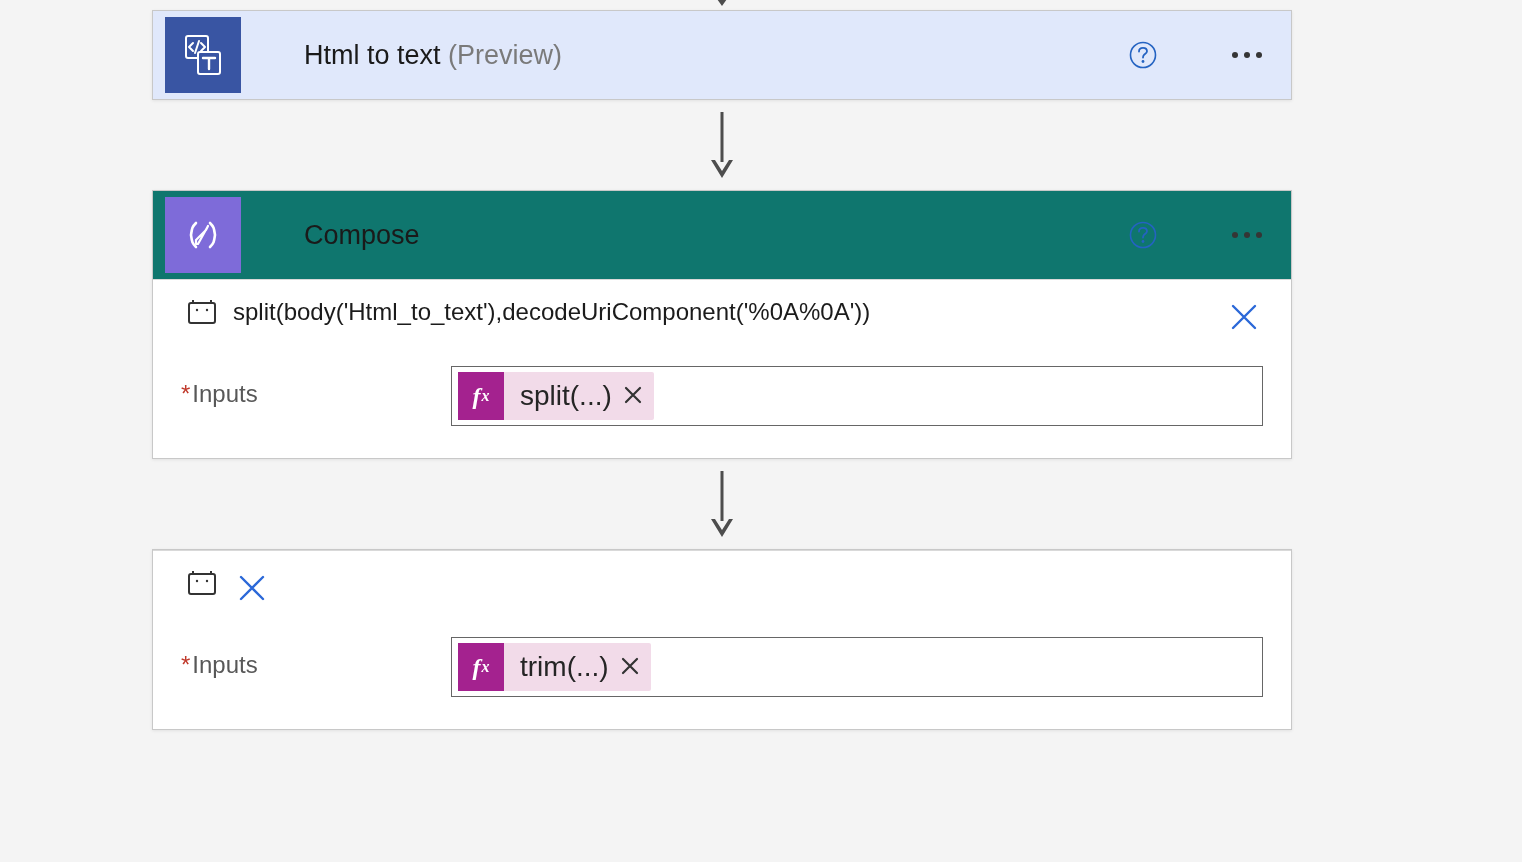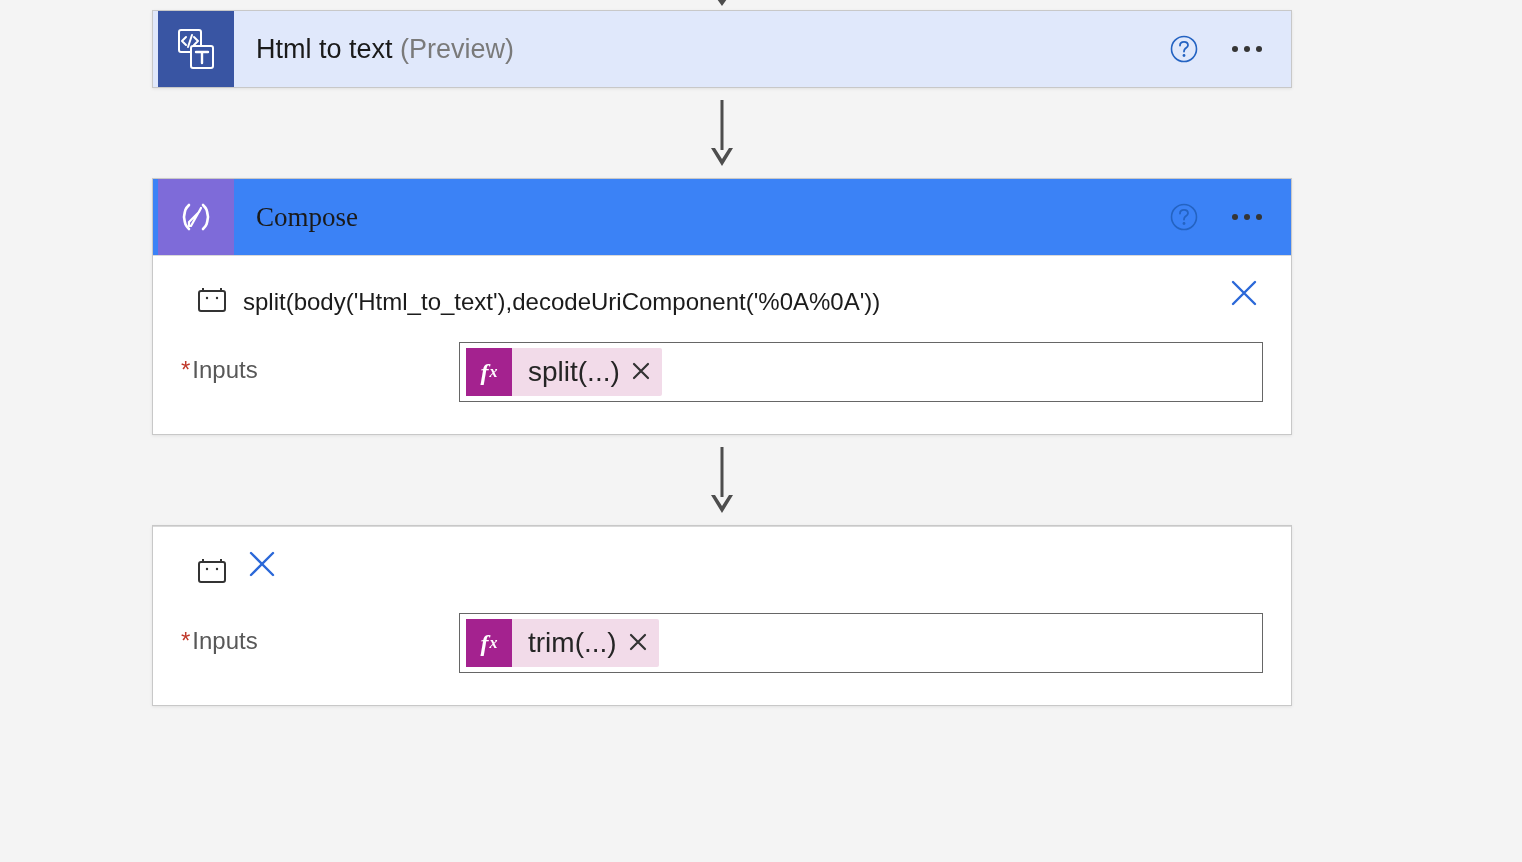--- a/index.html
+++ b/index.html
@@ -30,25 +30,26 @@
   }
   .action-card {
     background: #fff;
     border: 1px solid #c8c8c8;
     box-shadow: 0 1px 3px rgba(0,0,0,0.08);
     width: 100%;
   }
   .action-header {
     display: flex;
     align-items: center;
-    height: 76px;
-    padding: 0 24px 0 5px;
+    height: 88px;
+    padding: 0 24px 0 12px;
+    gap: 41px;
   }
   .action-header.blue-header { background: #e0e8fb; }
-  .action-header.purple-header { background: #3b82f6; font-family: Liberation Serif, serif; }
+  .action-header.purple-header { background: #0f766e; }
   .icon-box {
     width: 76px;
     height: 76px;
     display: flex;
     align-items: center;
     justify-content: center;
     flex-shrink: 0;
   }
   .icon-box.blue { background: #3955a3; }
   .icon-box.purple { background: #7e6bd9; }
@@ -71,22 +72,22 @@
     display:flex; align-items:center; justify-content:center;
     cursor:pointer;
   }
   .action-body {
     border-top: 1px solid #d9d9d9;
     padding: 0;
     background:#fff;
   }
   .peek-row {
     display:flex;
-    align-items:flex-end;
-    padding: 18px 28px 0 44px;
+    align-items:flex-start;
+    padding: 18px 28px 0 34px;
     position:relative;
   }
   .peek-icon {
     width: 30px; height: 30px;
     display:flex; align-items:center; justify-content:center;
     margin-right: 16px;
     flex-shrink:0;
   }
   .peek-text {
     font-size: 24px;
@@ -97,21 +98,20 @@
     overflow: hidden;
   }
   .close-peek {
     cursor:pointer;
     padding: 4px;
   }
   .inputs-row {
     display:flex;
     align-items:flex-start;
     padding: 26px 28px 32px 28px;
-    gap: 8px;
   }
   .inputs-label {
     width: 270px;
     font-size: 24px;
     color: #585858;
     padding-top: 14px;
   }
   .inputs-label .req { color: #c0392b; margin-right: 2px; }
   .inputs-field {
     flex:1;

